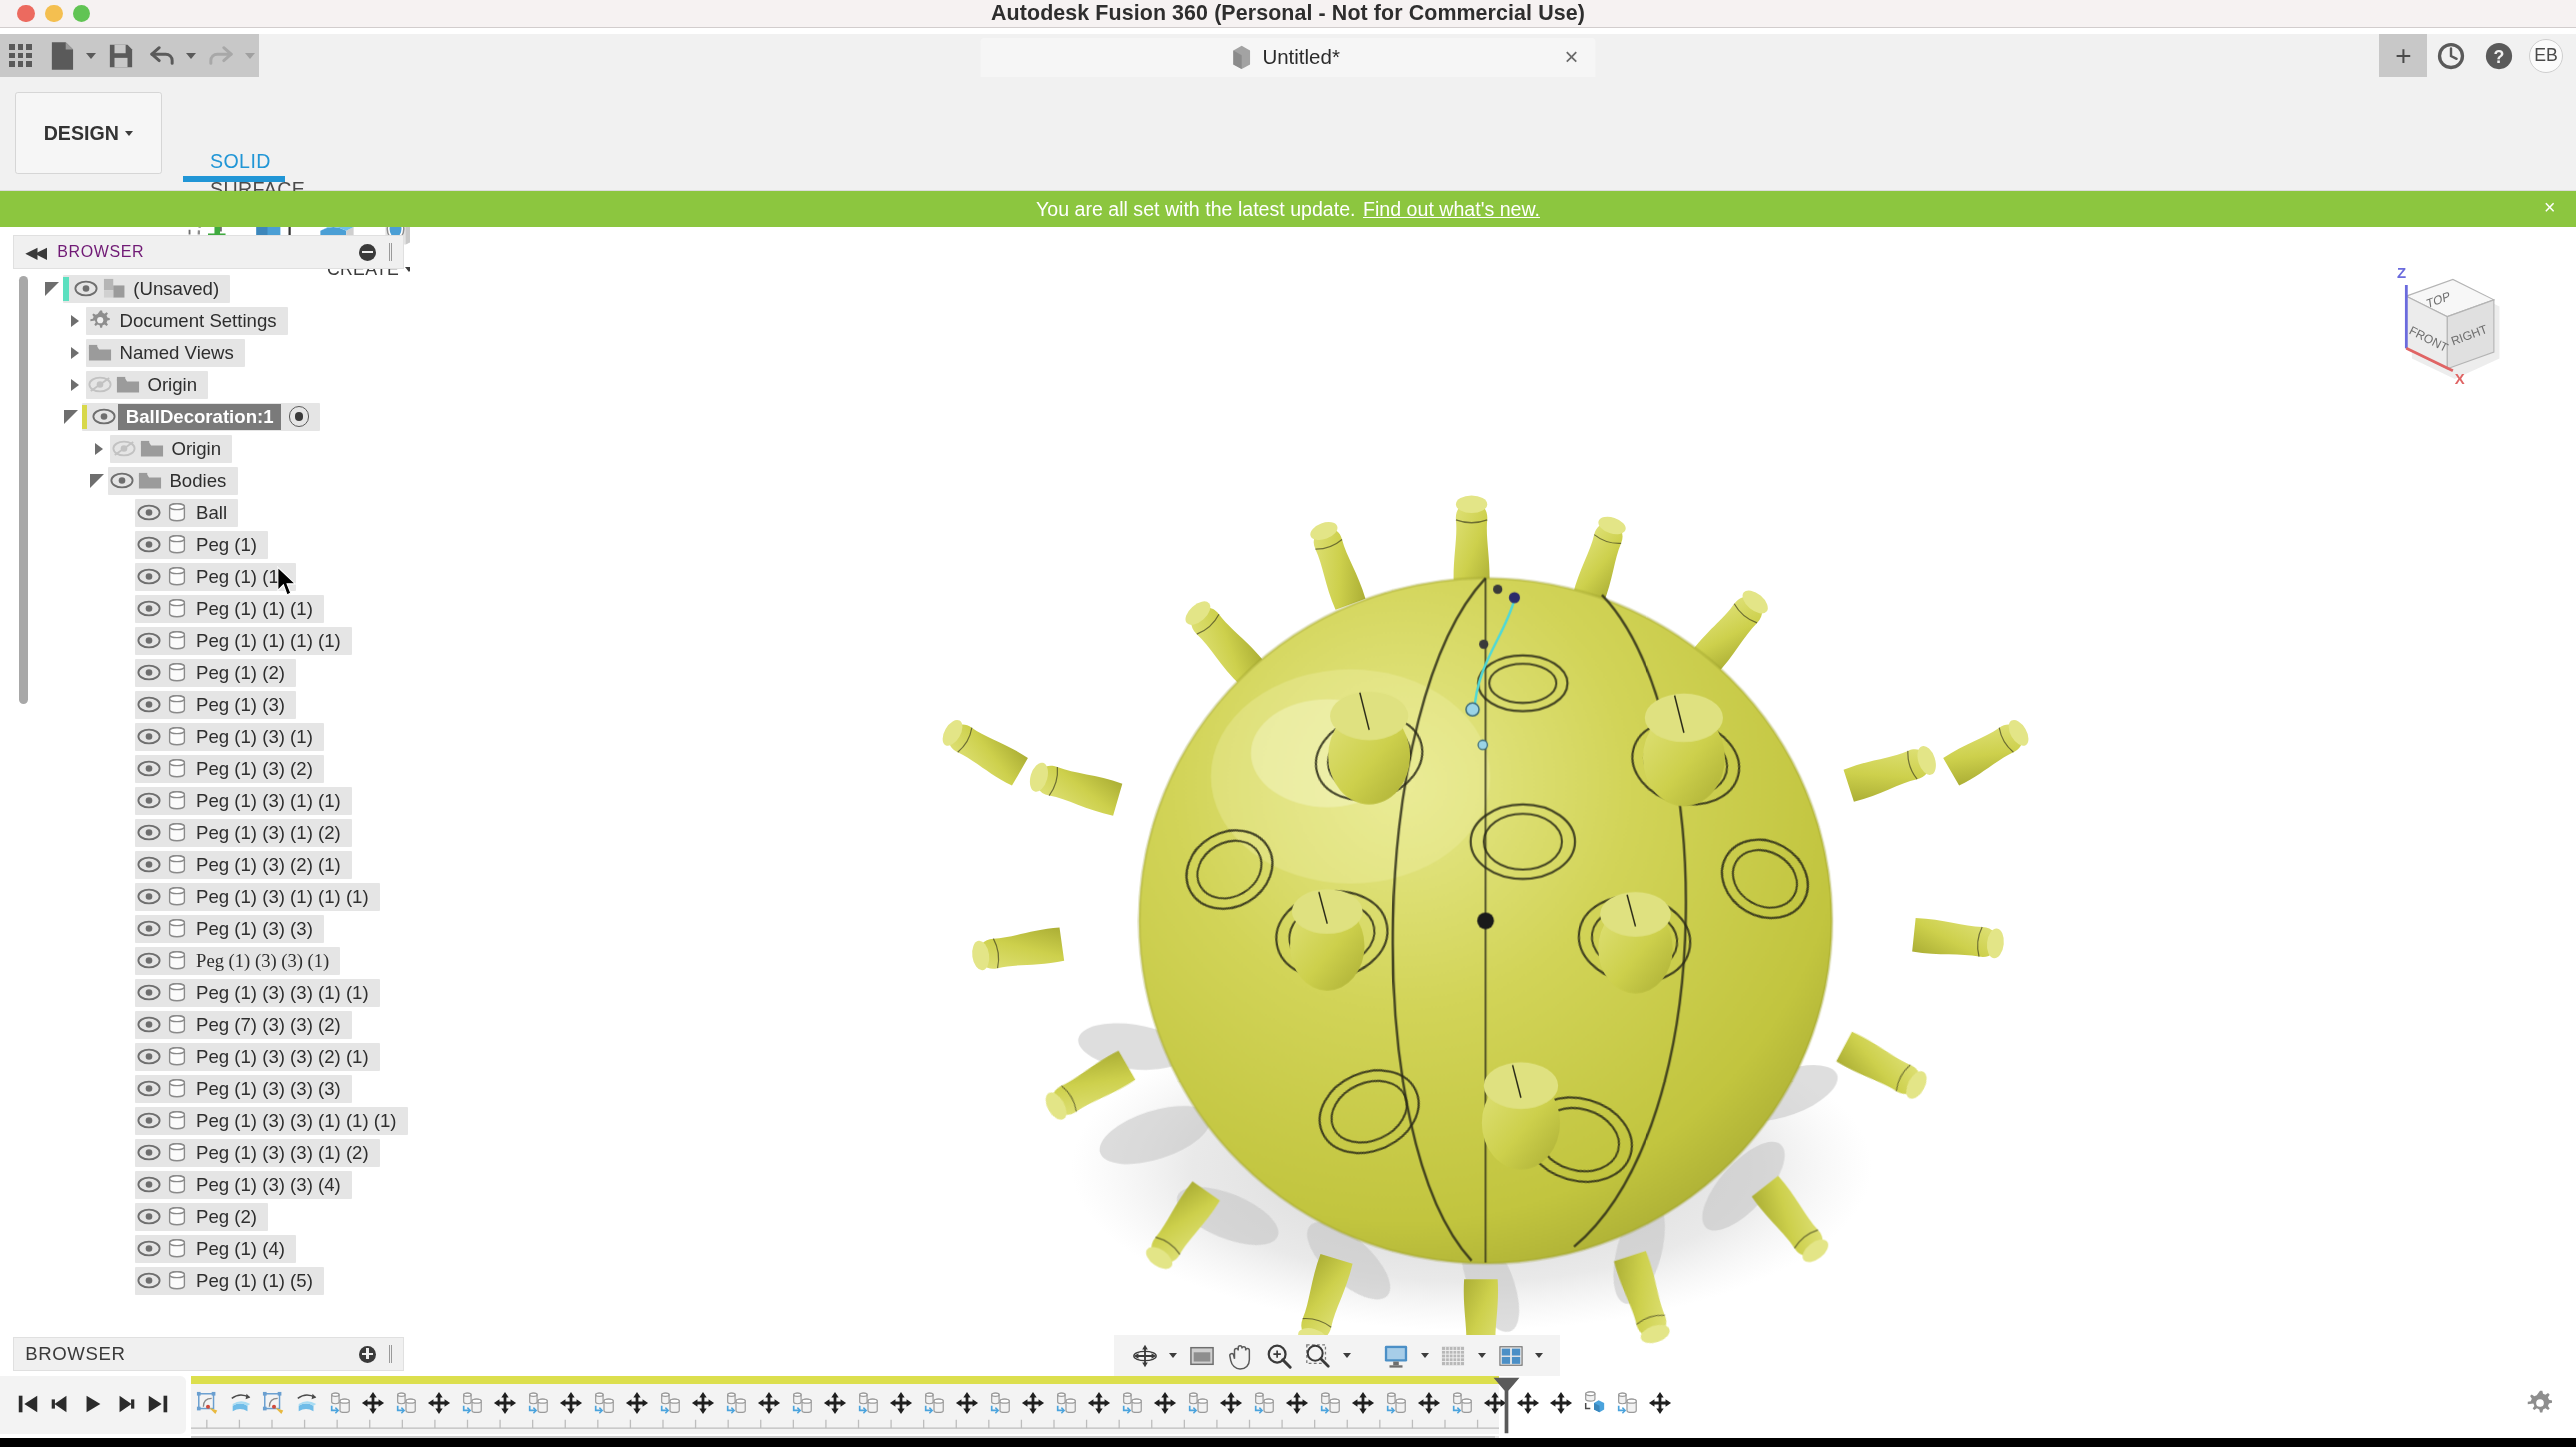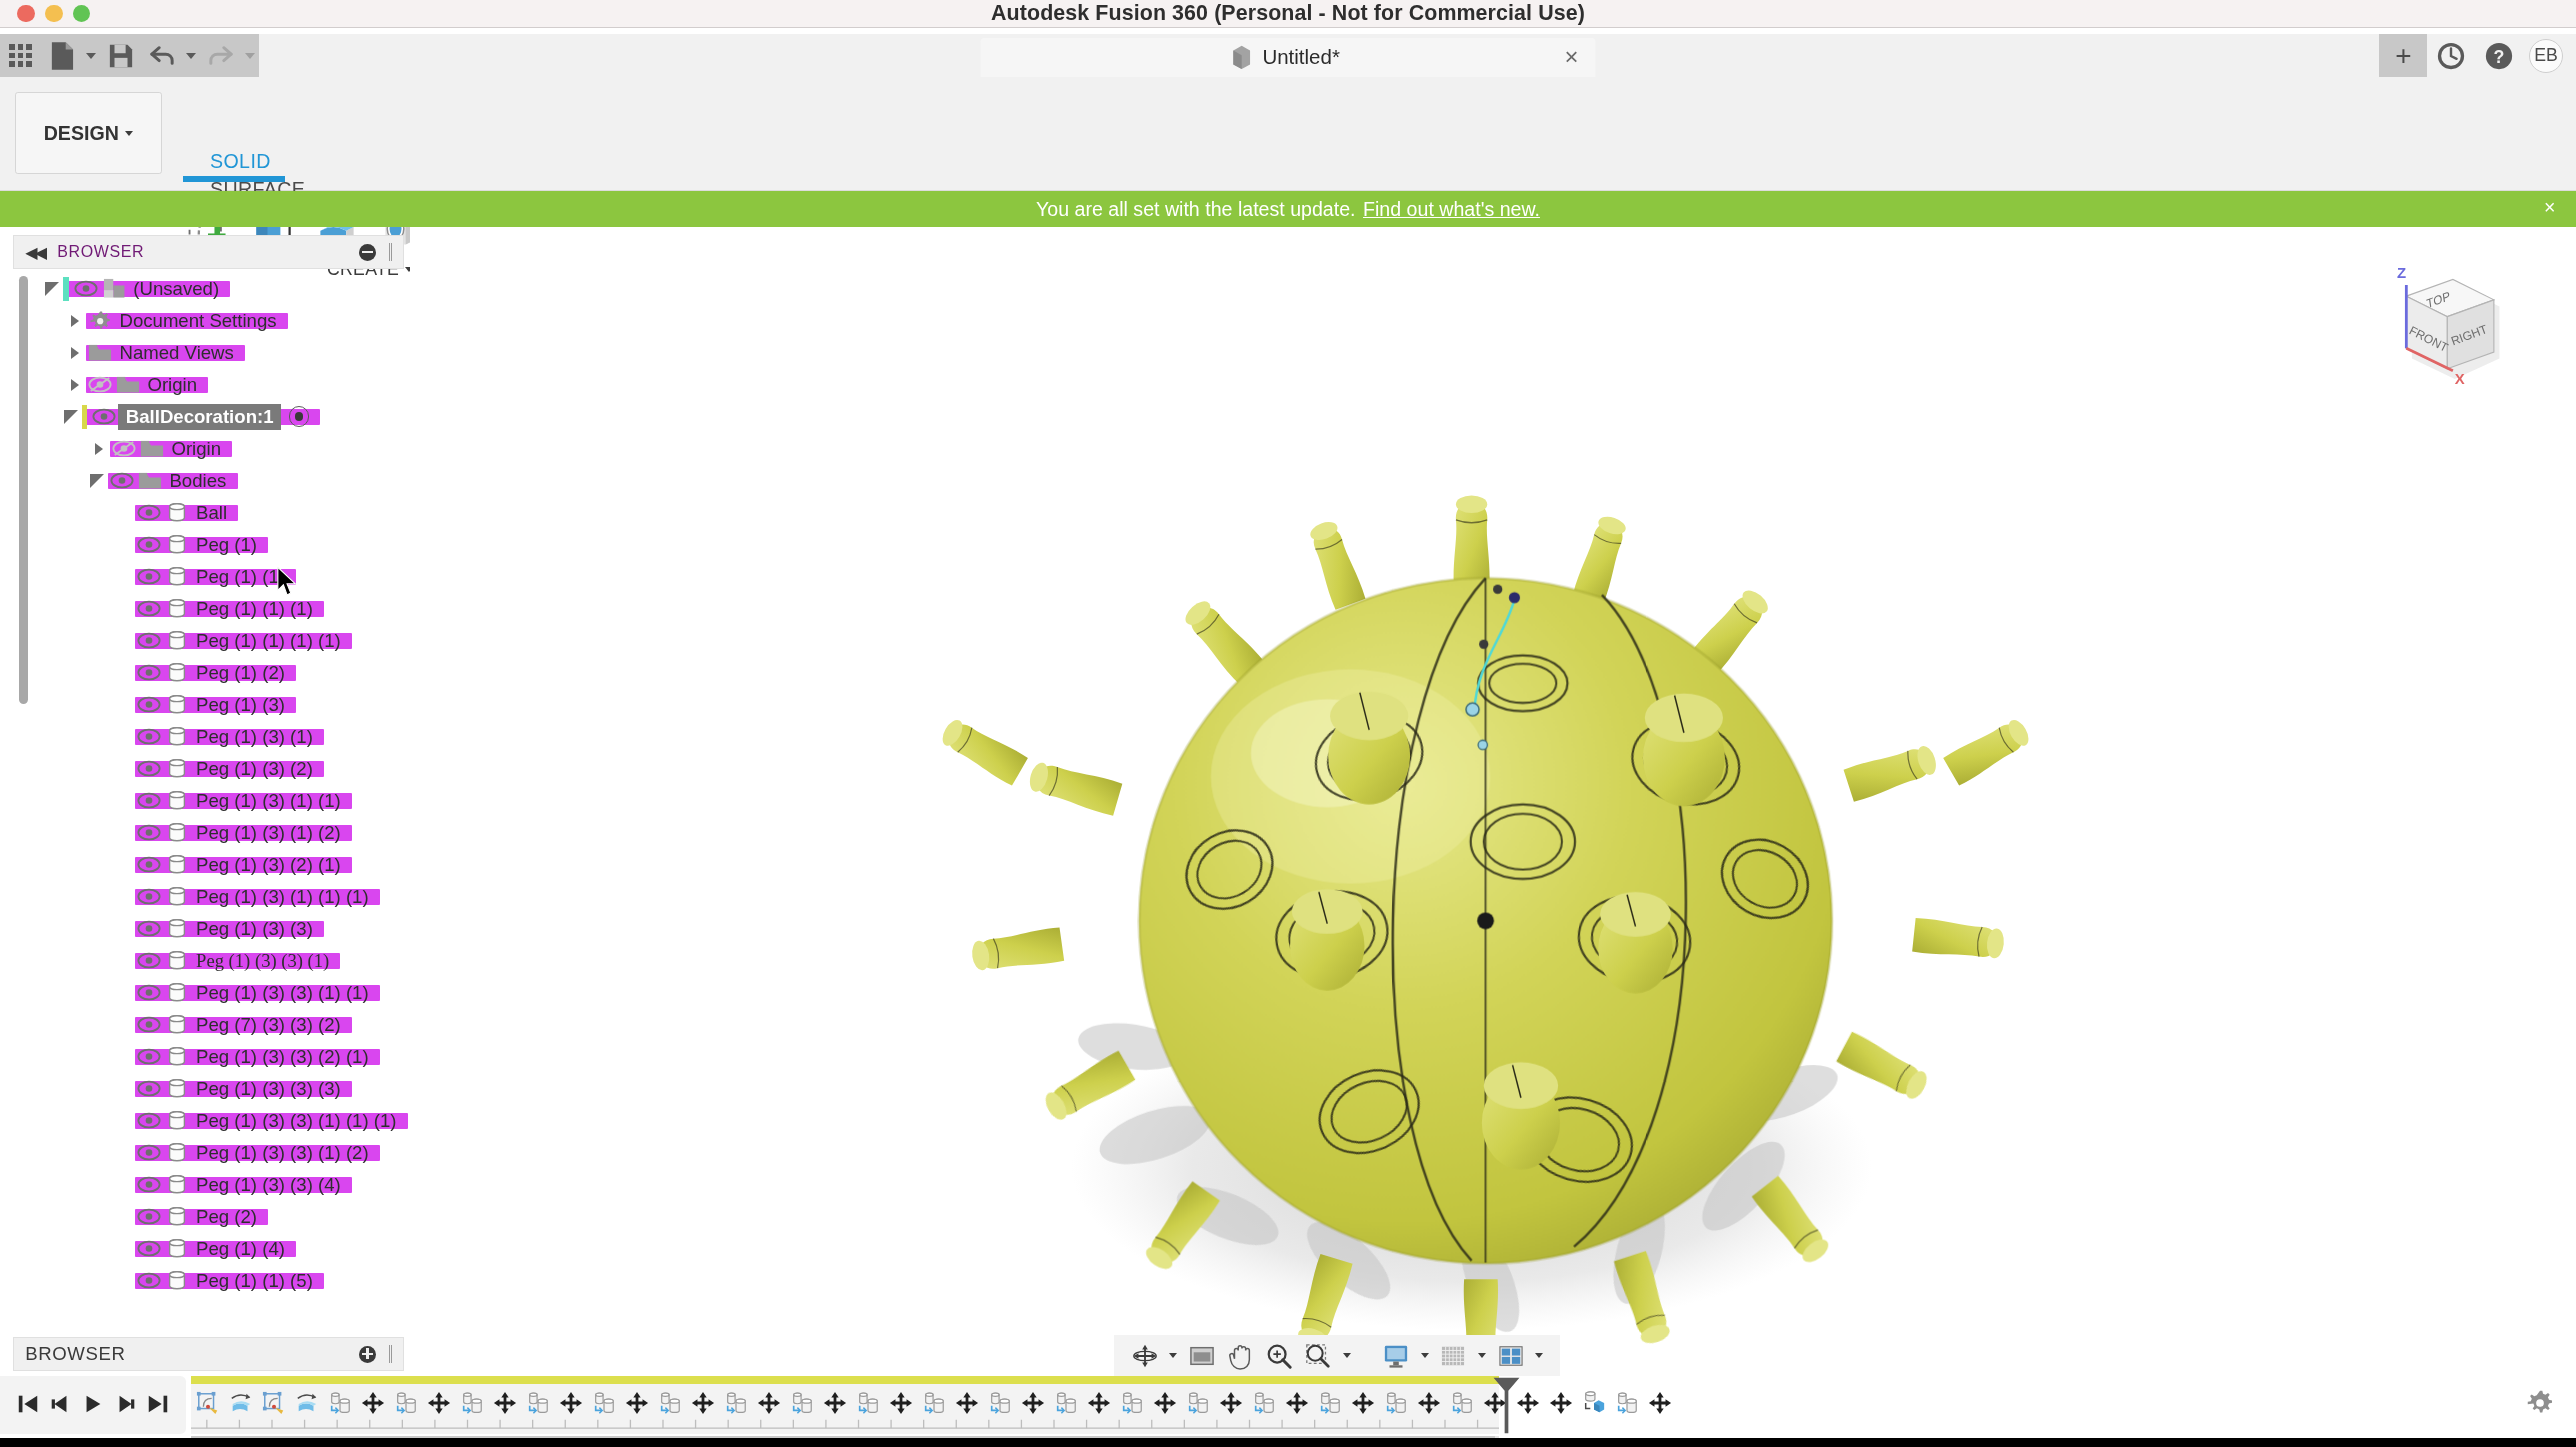--- a/index.html
+++ b/index.html
@@ -120,21 +120,21 @@
   .grip { width: 2.8px; height: 17.7px; border-left: 0.9px solid #9a9a9a; border-right: 0.9px solid #9a9a9a; }
 
   .tree { position: relative; margin-top: 3.7px; padding-left: 20.5px; }
   .tree-scroll {
     position: absolute; left: 5.6px; top: 3.7px; width: 9.3px; height: 428px;
     background: #a8a8a8; border-radius: 4.7px;
   }
   .trow {
     display: flex; align-items: center; height: 32px; position: relative;
   }
-  .trow .hit { display: flex; align-items: center; background: #d946ef; height: 16px; padding-right: 11.2px; border-radius: 0.9px; }
+  .trow .hit { display: flex; align-items: center; background: #e5e5e5; height: 28px; padding-right: 11.2px; border-radius: 0.9px; }
   .tname { font-size: 18.6px; color: #2e2e2e; white-space: nowrap; padding-left: 3.7px; }
   .tname.selected { background: #7a7a7a; color: #fff; font-weight: bold; padding: 1.9px 7.5px; }
   .twist { width: 22.4px; display: flex; align-items: center; justify-content: center; }
   .tri-right { width: 0;height:0;border-top:6.5px solid transparent;border-bottom:6.5px solid transparent;border-left:8.4px solid #6e6e6e; }
   .tri-down { width: 0;height:0;border-left:7.5px solid #6e6e6e;border-top:7.5px solid #6e6e6e;border-right:7.5px solid transparent;border-bottom:7.5px solid transparent; }
   .colorbar { width: 5.6px; height: 24px; margin-right: 2.8px; }
   .eye { width: 28px; display:flex;align-items:center;justify-content:center; }
   .ficon { width: 28px; display:flex;align-items:center;justify-content:center; margin-right: 1.9px; }
   .radio-dot {
     width: 20.5px; height: 20.5px; border-radius: 50%; border: 1.9px solid #5a5a5a;

